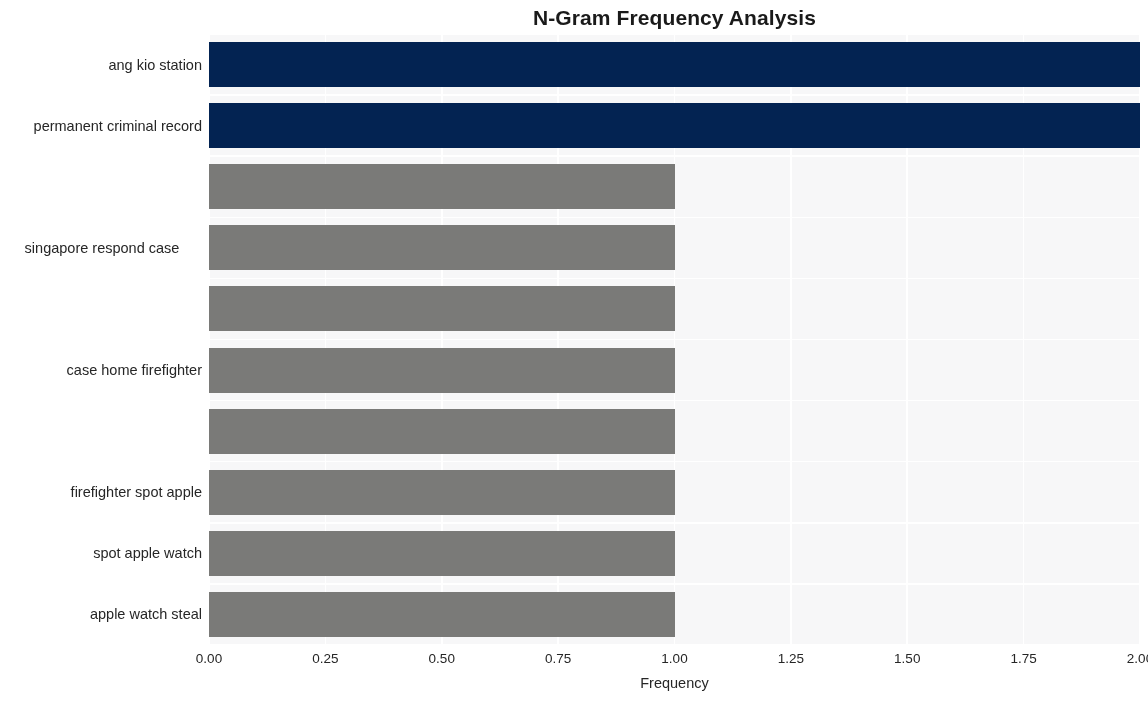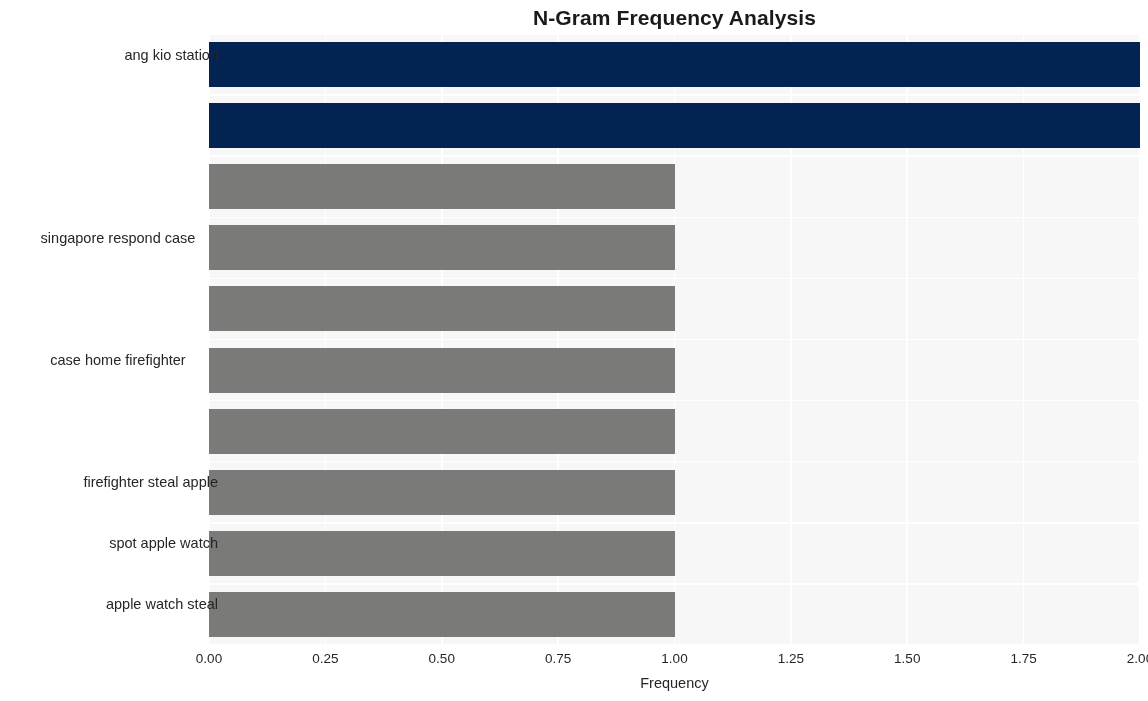--- a/index.html
+++ b/index.html
@@ -79,24 +79,23 @@
     width: 200px;
     text-align: right;
     font-size: 14.5px;
     color: #262626;
     line-height: 18px;
     white-space: nowrap;
   }
   #y-axis-labels {
     position: absolute;
     left: 0;
-    top: 24px;
+    top: 34px;
     width: 202px;
     height: 611px;
-    padding-left: 16px;
   }
 
   
   #x-axis-labels {
     position: absolute;
     left: 209px;
     top: 650px;
     width: 931px;
     height: 22px;
   }
@@ -165,23 +164,24 @@
         <div class="bar" title="case home firefighter: 1" style="top: 313.55px; width: 465.5px; background: rgb(122, 122, 120);"></div>
         <div class="bar" title="home firefighter spot: 1" style="top: 374.65px; width: 465.5px; background: rgb(122, 122, 120);"></div>
         <div class="bar" title="firefighter spot apple: 1" style="top: 435.75px; width: 465.5px; background: rgb(122, 122, 120);"></div>
         <div class="bar" title="spot apple watch: 1" style="top: 496.85px; width: 465.5px; background: rgb(122, 122, 120);"></div>
         <div class="bar" title="apple watch steal: 1" style="top: 557.95px; width: 465.5px; background: rgb(122, 122, 120);"></div>
       </div>
   </div>
 
   <div id="y-axis-labels">
       <div class="ytick" style="top: 21.55px;">ang kio station</div>
+      <div class="ytick" style="top: 82.65px;">permanent criminal record</div>
       <div class="ytick" style="top: 204.85px; text-align: center;">singapore respond case</div>
-      <div class="ytick" style="top: 327.05px; text-align: center;">case home firefighter</div>
-      <div class="ytick" style="top: 449.25px;">firefighter steal apple</div>
+      <div class="ytick" style="top: 327.05px;">case home firefighter</div>
+      <div class="ytick" style="top: 449.25px;">firefighter spot apple</div>
       <div class="ytick" style="top: 510.35px;">spot apple watch</div>
       <div class="ytick" style="top: 571.45px;">apple watch steal</div>
     </div>
 
   <div id="x-axis-labels">
       <div class="xtick" style="left: 0px;">0.00</div>
       <div class="xtick" style="left: 116.375px;">0.25</div>
       <div class="xtick" style="left: 232.75px;">0.50</div>
       <div class="xtick" style="left: 349.125px;">0.75</div>
       <div class="xtick" style="left: 465.5px;">1.00</div>

